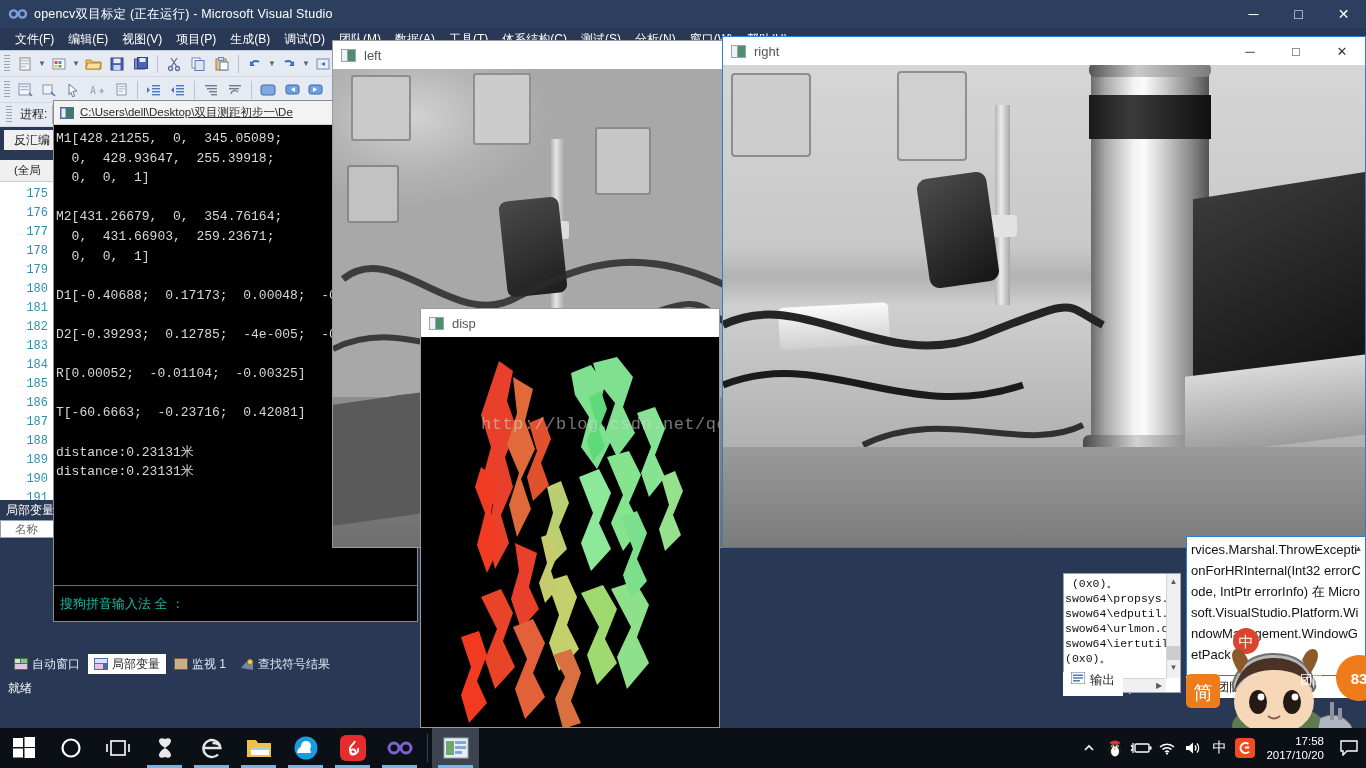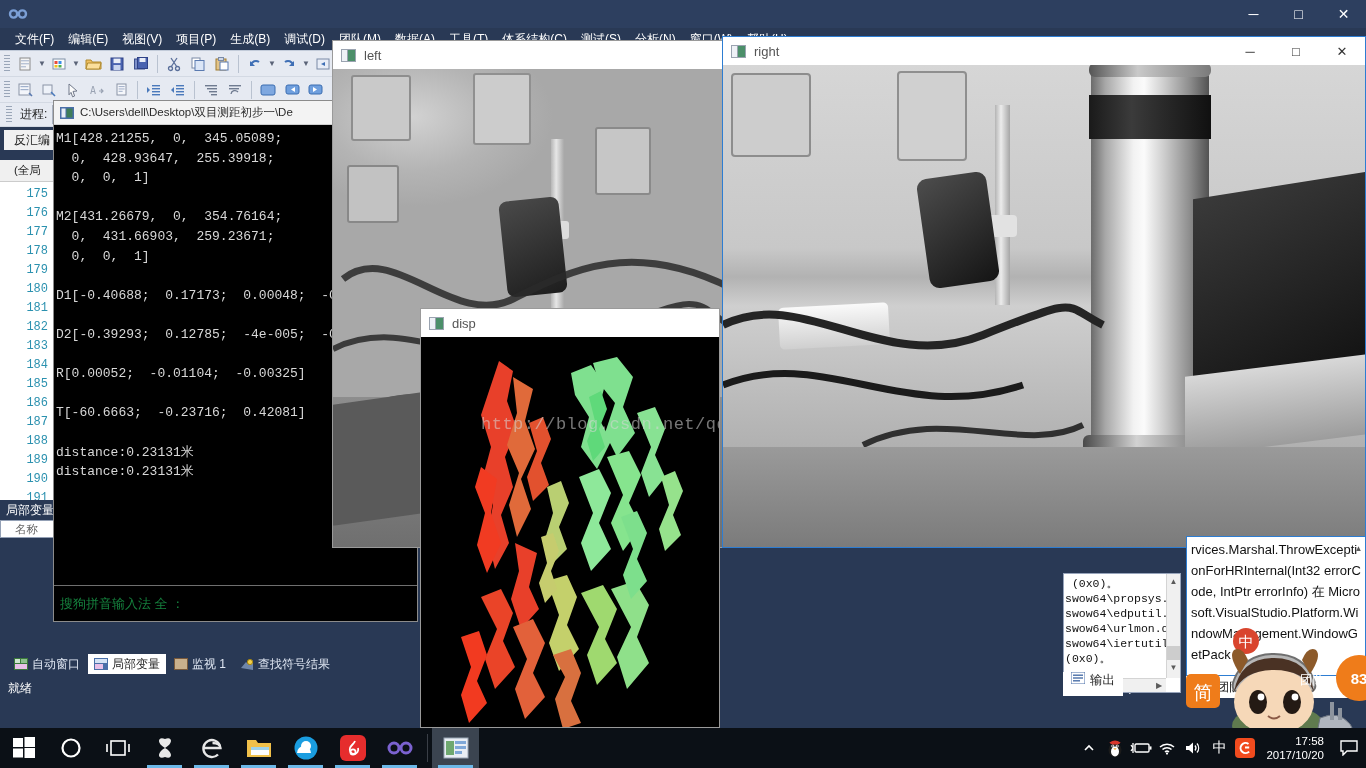--- a/index.html
+++ b/index.html
@@ -79,26 +79,26 @@
   .vs-statusbar .ready{ padding-left:8px;}
   .vs-statusbar .col { position:absolute; left:1120px; }
   .vs-statusbar .ch  { position:absolute; left:1235px; }
 
   
   #console-win { position:absolute; left:53px; top:100px; width:365px; height:522px;
                  background:#000; border:1px solid #8b8b8b; }
   .cw-title { height:24px; background:#f3f3f3; display:flex; align-items:center; padding-left:6px;
               border-bottom:1px solid #d0d0d0; }
   .cw-title .ic { width:14px; height:12px; margin-right:6px;}
-  .cw-title .t { font-size:11.5px; color:#2b2b2b; white-space:nowrap; overflow:hidden;}
+  .cw-title .t { font-size:11.5px; color:#2b2b2b; white-space:nowrap; overflow:hidden;text-decoration:underline;}
   .cw-body { padding:4px 0 0 2px; color:#d8d8d8; font-family:"Liberation Mono", monospace;
              font-size:13px; line-height:19.6px; white-space:pre; }
   .cw-ime { position:absolute; left:0; bottom:0; width:100%; height:36px; background:#000;
             border-top:1px solid #6f6f6f; display:flex; align-items:center;}
-  .cw-ime span { color:#15803d; font-size:13px; padding-left:6px;}
+  .cw-ime span { color:#14b8a6; font-size:13px; padding-left:6px;}
 
   
   .imgwin { position:absolute; background:#fff; border:1px solid #9a9a9a; }
   .imgwin .bar { height:28px; background:#fff; display:flex; align-items:center; padding-left:8px; }
   .imgwin .bar .ic { width:15px; height:13px; margin-right:8px;}
   .imgwin .bar .t { font-size:13px; color:#555; }
   .imgwin .bar .wb { margin-left:auto; display:flex; }
   .imgwin .bar .wb div { width:46px; height:28px; display:flex; align-items:center; justify-content:center;
                          color:#333; font-size:13px;}
   .imgwin .canvas { position:absolute; left:0; right:0; bottom:0; top:28px; overflow:hidden; }
@@ -169,20 +169,21 @@
 
   <div class="vs-titlebar">
     <span class="vs-logo">
       <svg width="20" height="12" viewBox="0 0 20 12">
           <g fill="none" stroke="#7b9fd6" stroke-width="2.4">
         <circle cx="5.6" cy="6" r="3.6"></circle>
             <circle cx="14.4" cy="6" r="3.6"></circle>
           </g>
         </svg>
     </span>
+    <span class="vs-title-text">opencv双目标定 (正在运行) - Microsoft Visual Studio</span>
     <div class="vs-wbtns">
       <div class="vs-wbtn">─</div>
       <div class="vs-wbtn">□</div>
       <div class="vs-wbtn close">✕</div>
     </div>
   </div>
 
   <div class="vs-menubar">
     <span class="mi">文件(F)</span>
     <span class="mi">编辑(E)</span>

